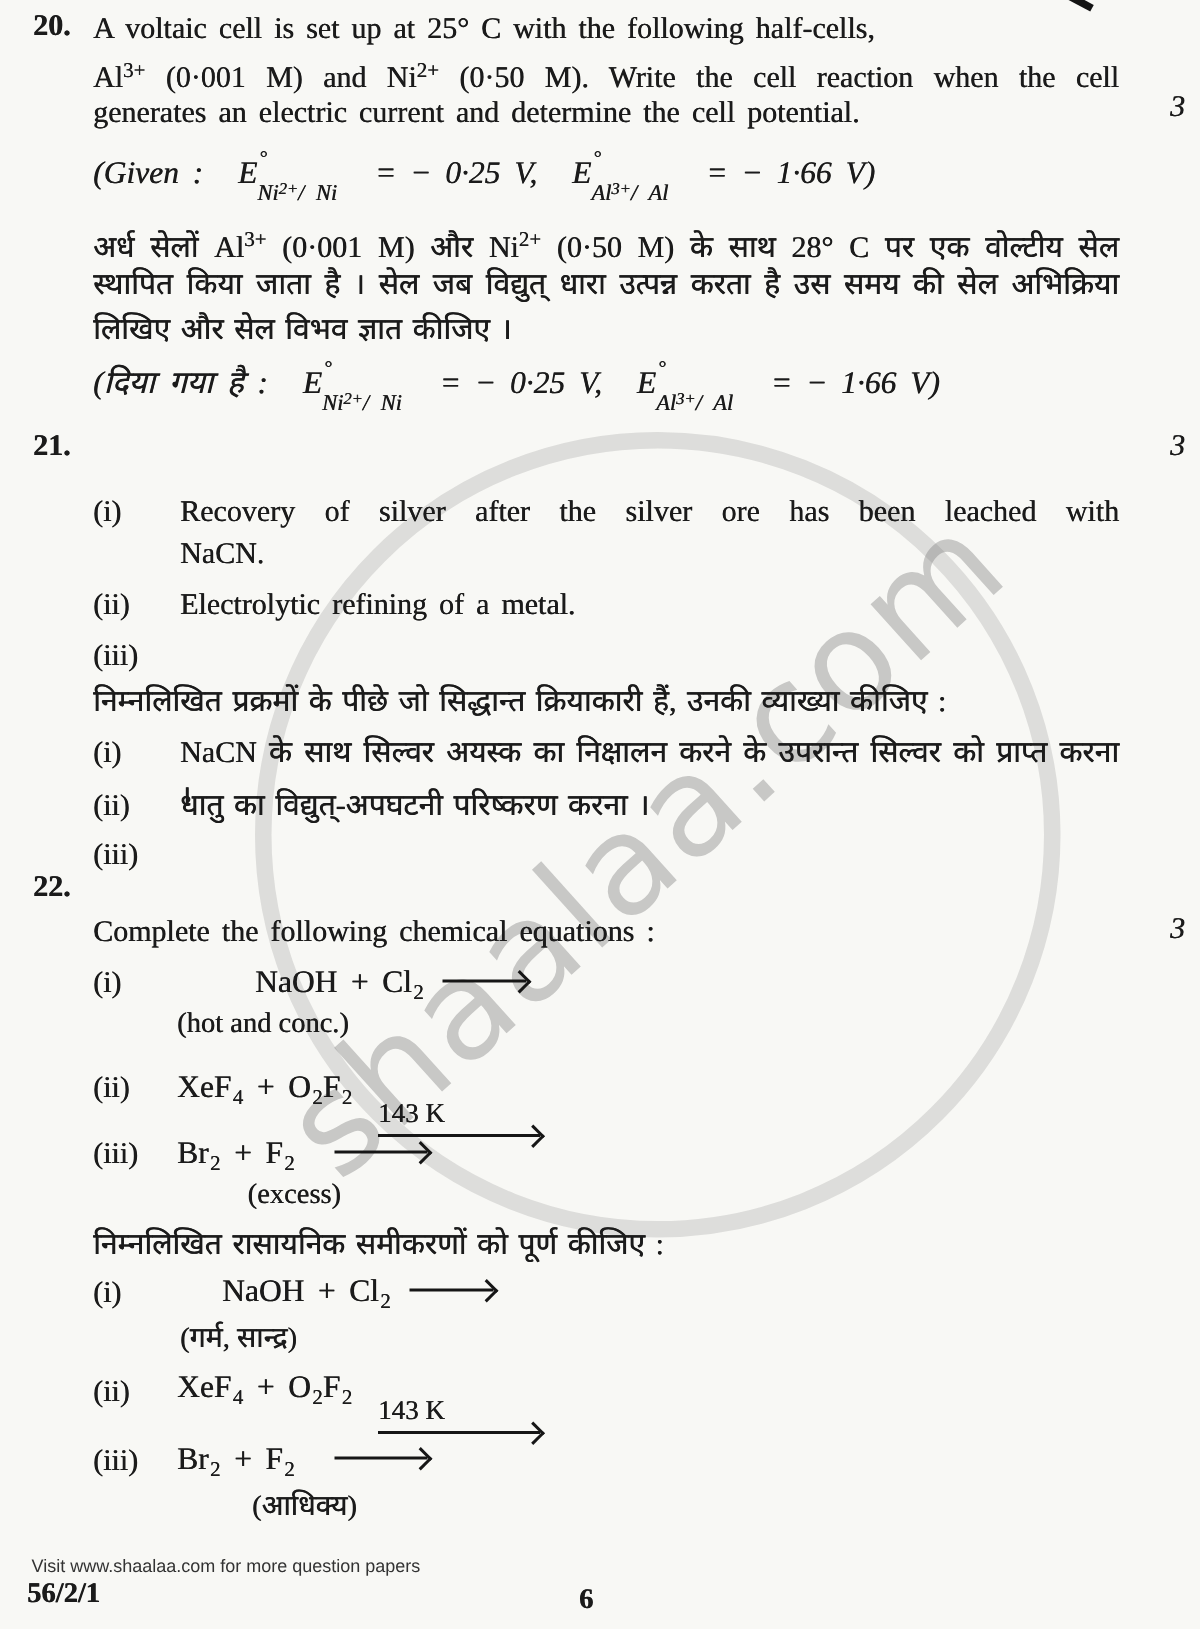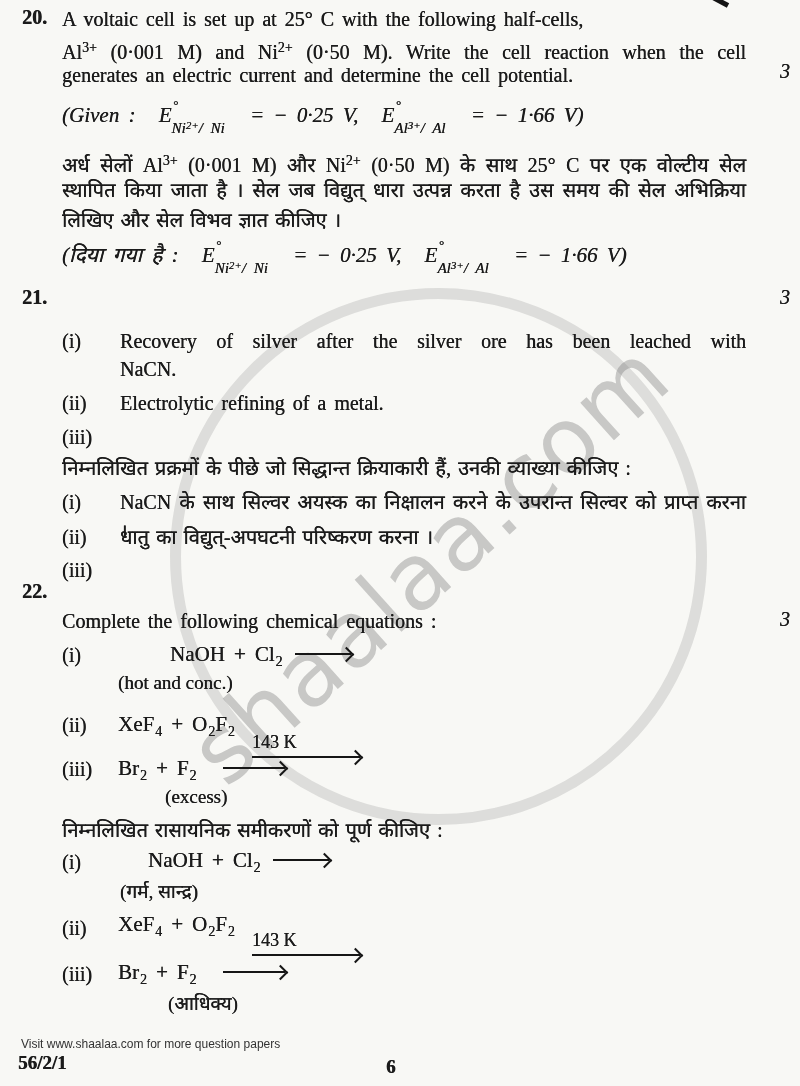--- a/index.html
+++ b/index.html
@@ -58,21 +58,21 @@
     <div class="abs marks" style="left:780px;top:60px;">3</div>
 
     <div class="abs gline" style="left:62px;top:90px;">
       <span>(Given :</span>
       <span class="ecell gsp"><span class="base">E</span><span class="deg">°</span><span class="esub"><span>Ni</span><span class="ssup">2+</span><span>/ Ni</span></span></span>
       <span class="gsp">= − 0·25 V,</span>
       <span class="ecell gsp"><span class="base">E</span><span class="deg">°</span><span class="esub"><span>Al</span><span class="ssup">3+</span><span>/ Al</span></span></span>
       <span class="gsp">= − 1·66 V)</span>
     </div>
 
-    <div class="wrap hi just" style="left:62px;top:146px;width:684px;"><span>अर्ध सेलों Al</span><sup class="chem">3+</sup><span> (0·001 M) और Ni</span><sup class="chem">2+</sup><span> (0·50 M) के साथ 25° C पर एक वोल्टीय सेल</span></div>
+    <div class="wrap hi just" style="left:62px;top:146px;width:684px;"><span>अर्ध सेलों Al</span><sup class="chem">3+</sup><span> (0·001 M) और Ni</span><sup class="chem">2+</sup><span> (0·50 M) के साथ 28° C पर एक वोल्टीय सेल</span></div>
     <div class="wrap hi just" style="left:62px;top:176px;width:684px;">स्थापित किया जाता है । सेल जब विद्युत् धारा उत्पन्न करता है उस समय की सेल अभिक्रिया</div>
     <div class="abs hi" style="left:62px;top:206px;">लिखिए और सेल विभव ज्ञात कीजिए ।</div>
 
     <div class="abs gline" style="left:62px;top:230px;">
       <span>(दिया गया है :</span>
       <span class="ecell gsp"><span class="base">E</span><span class="deg">°</span><span class="esub"><span>Ni</span><span class="ssup">2+</span><span>/ Ni</span></span></span>
       <span class="gsp">= − 0·25 V,</span>
       <span class="ecell gsp"><span class="base">E</span><span class="deg">°</span><span class="esub"><span>Al</span><span class="ssup">3+</span><span>/ Al</span></span></span>
       <span class="gsp">= − 1·66 V)</span>
     </div>

